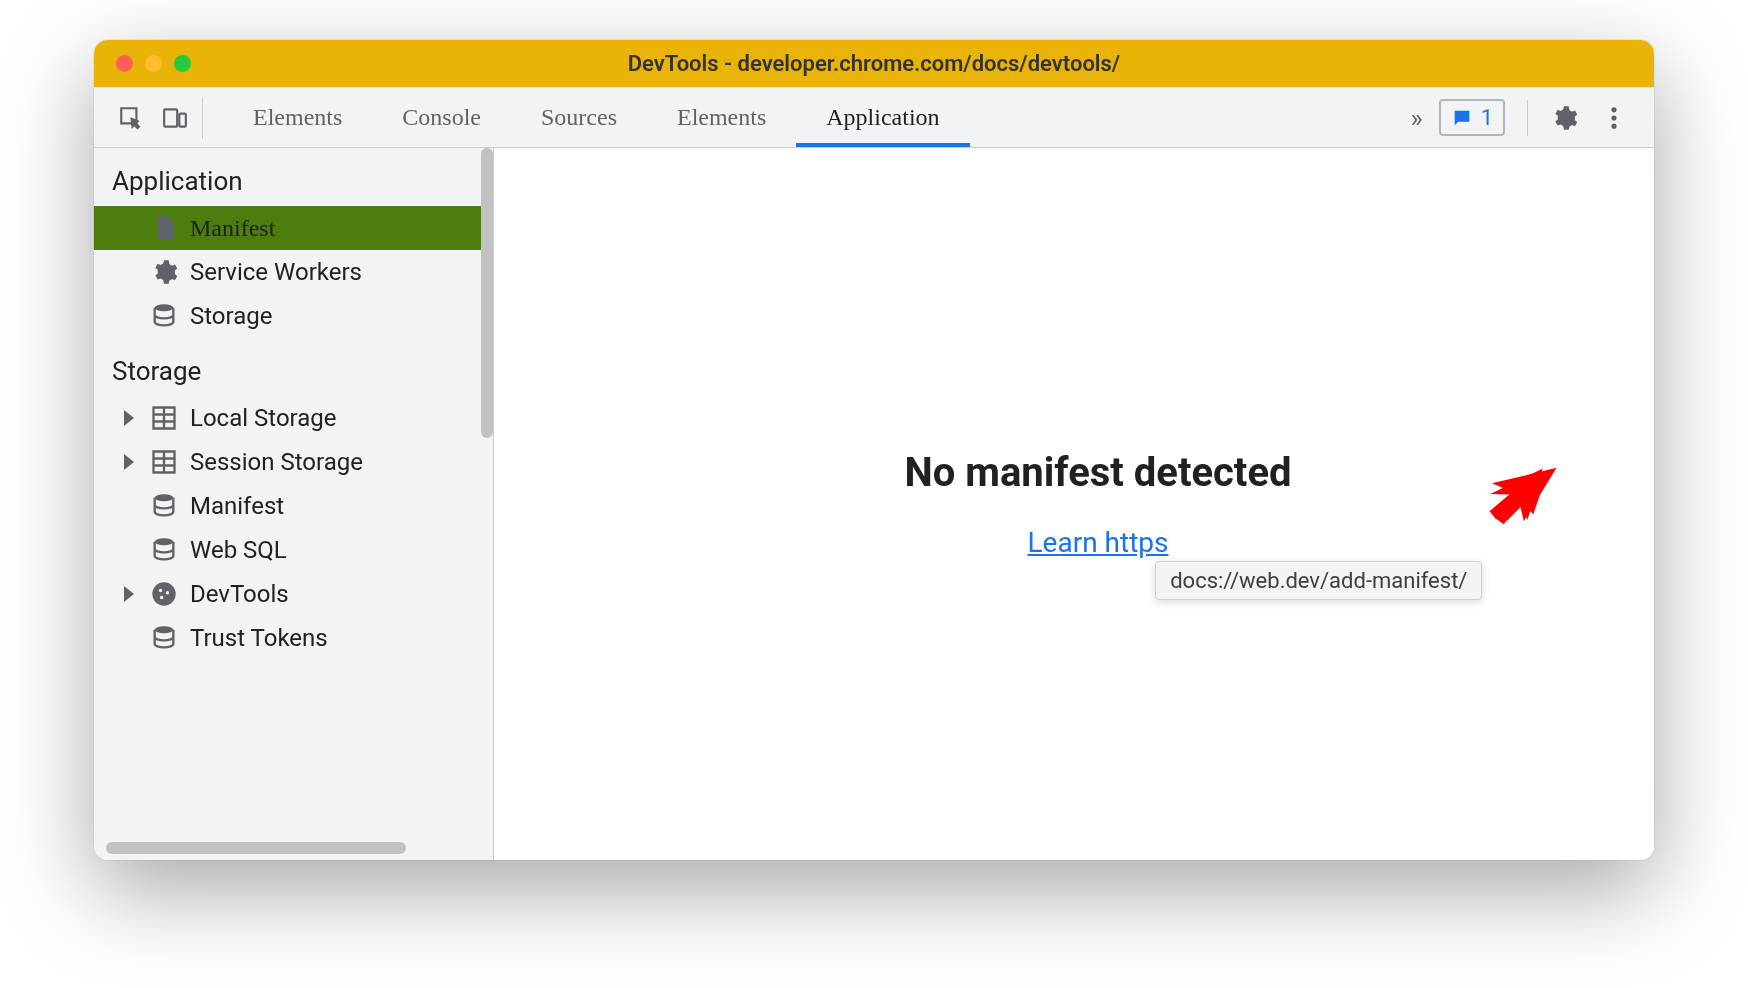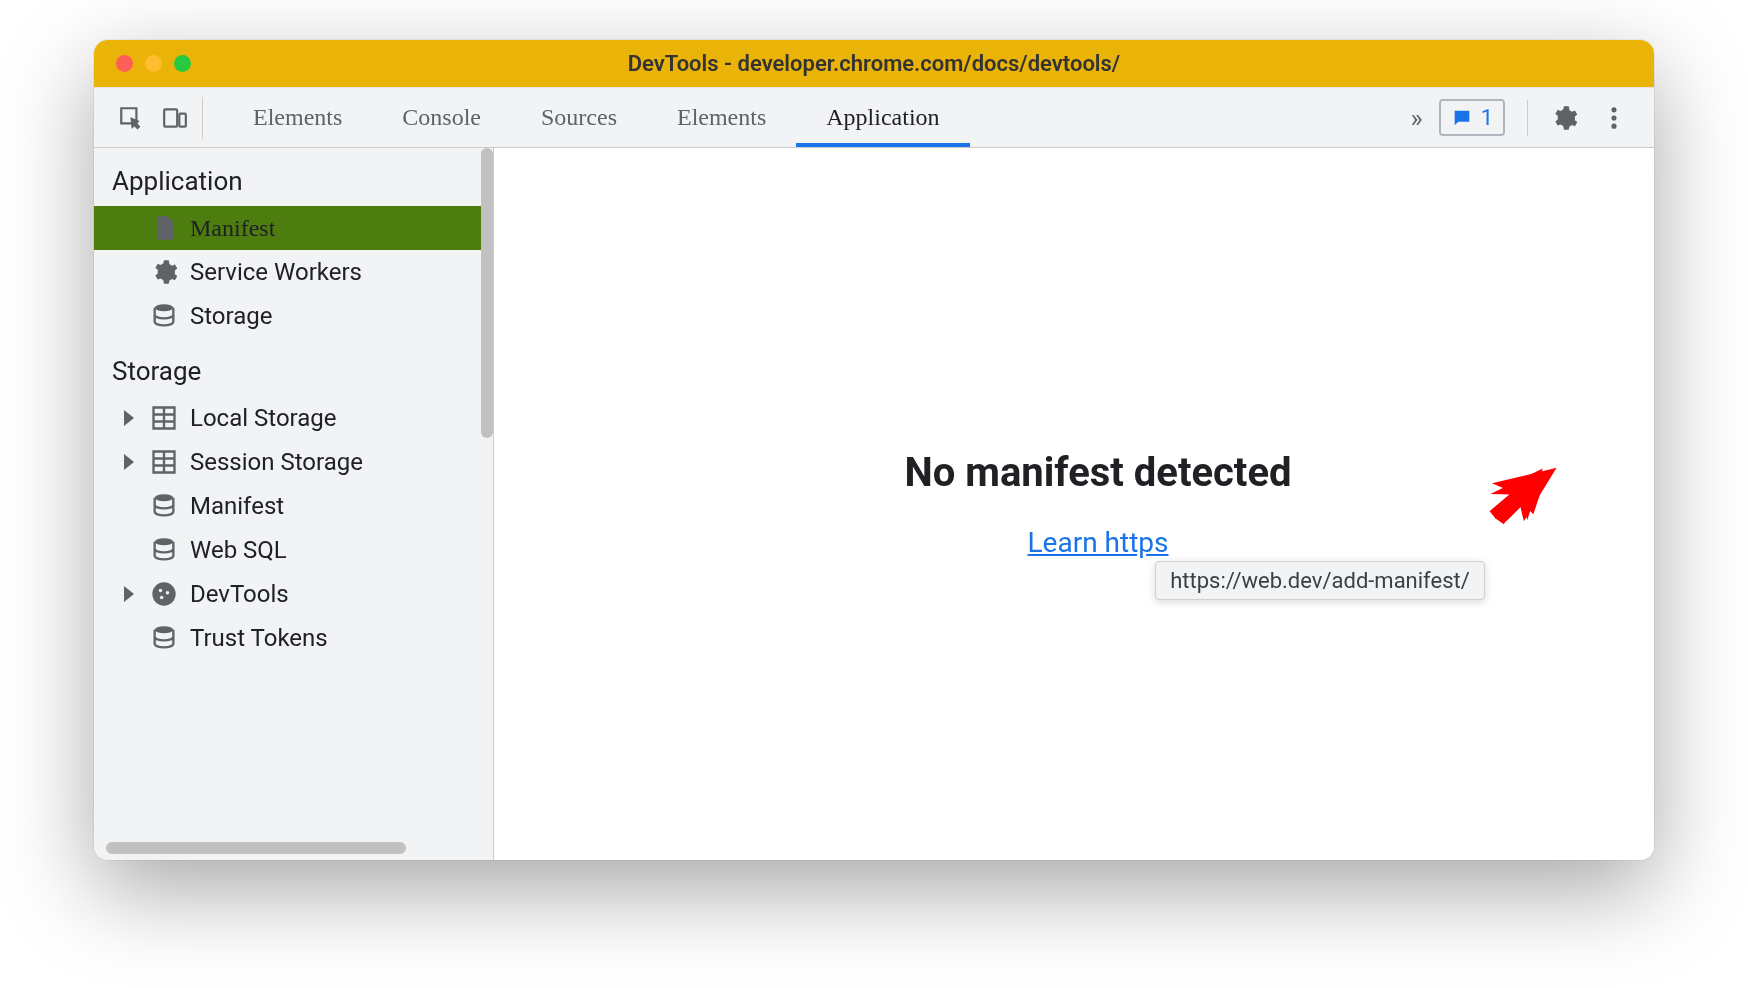--- a/index.html
+++ b/index.html
@@ -355,21 +355,21 @@
           </svg>
         <span>Trust Tokens</span>
       </div>
 
       <div class="bottom-scroll"></div>
     </div>
 
     <div class="main">
       <div class="main-title">No manifest detected</div>
       <a class="learn-more">Learn https</a>
-      <div class="tooltip" style="top:58%; left:57%;">https://web.dev/add-manifest/</div>
+      <div class="tooltip" style="top:58%; left:57%;">docs://web.dev/add-manifest/</div>
       <svg class="annotation-arrow" style="top:44%; left:85%;" width="80" height="80" viewBox="0 0 24 24">
           <path fill="#ff0000" d="M4 20l5-1 10-10-4-4L5 15l-1 5zm1-6L16 3l5 5-11 11-7 2 2-7z" opacity="0"></path>
           <path fill="#ff0000" d="M20 4l-4 12-3-3-5 5-2-2 5-5-3-3z" transform="rotate(0)"></path>
           <path fill="#ff0000" d="M3 21l6-2L20 8l-4-4L5 15l-2 6z" opacity="0"></path>
           <path fill="#ff0000" d="M22 2 L14 18 L12 12 L6 18 L4 16 L10 10 L4 8 Z" transform="translate(-1,-1) scale(1.05) rotate(5 12 12)"></path>
         </svg>
       <svg class="annotation-arrow" style="top:44%; left:85%;" width="80" height="80" viewBox="0 0 100 100">
           <path fill="#ff0000" d="M85 15 L55 75 L50 50 L25 75 L15 65 L40 40 L15 35 Z" transform="rotate(-10 50 50)"></path>
         </svg>
     </div>

